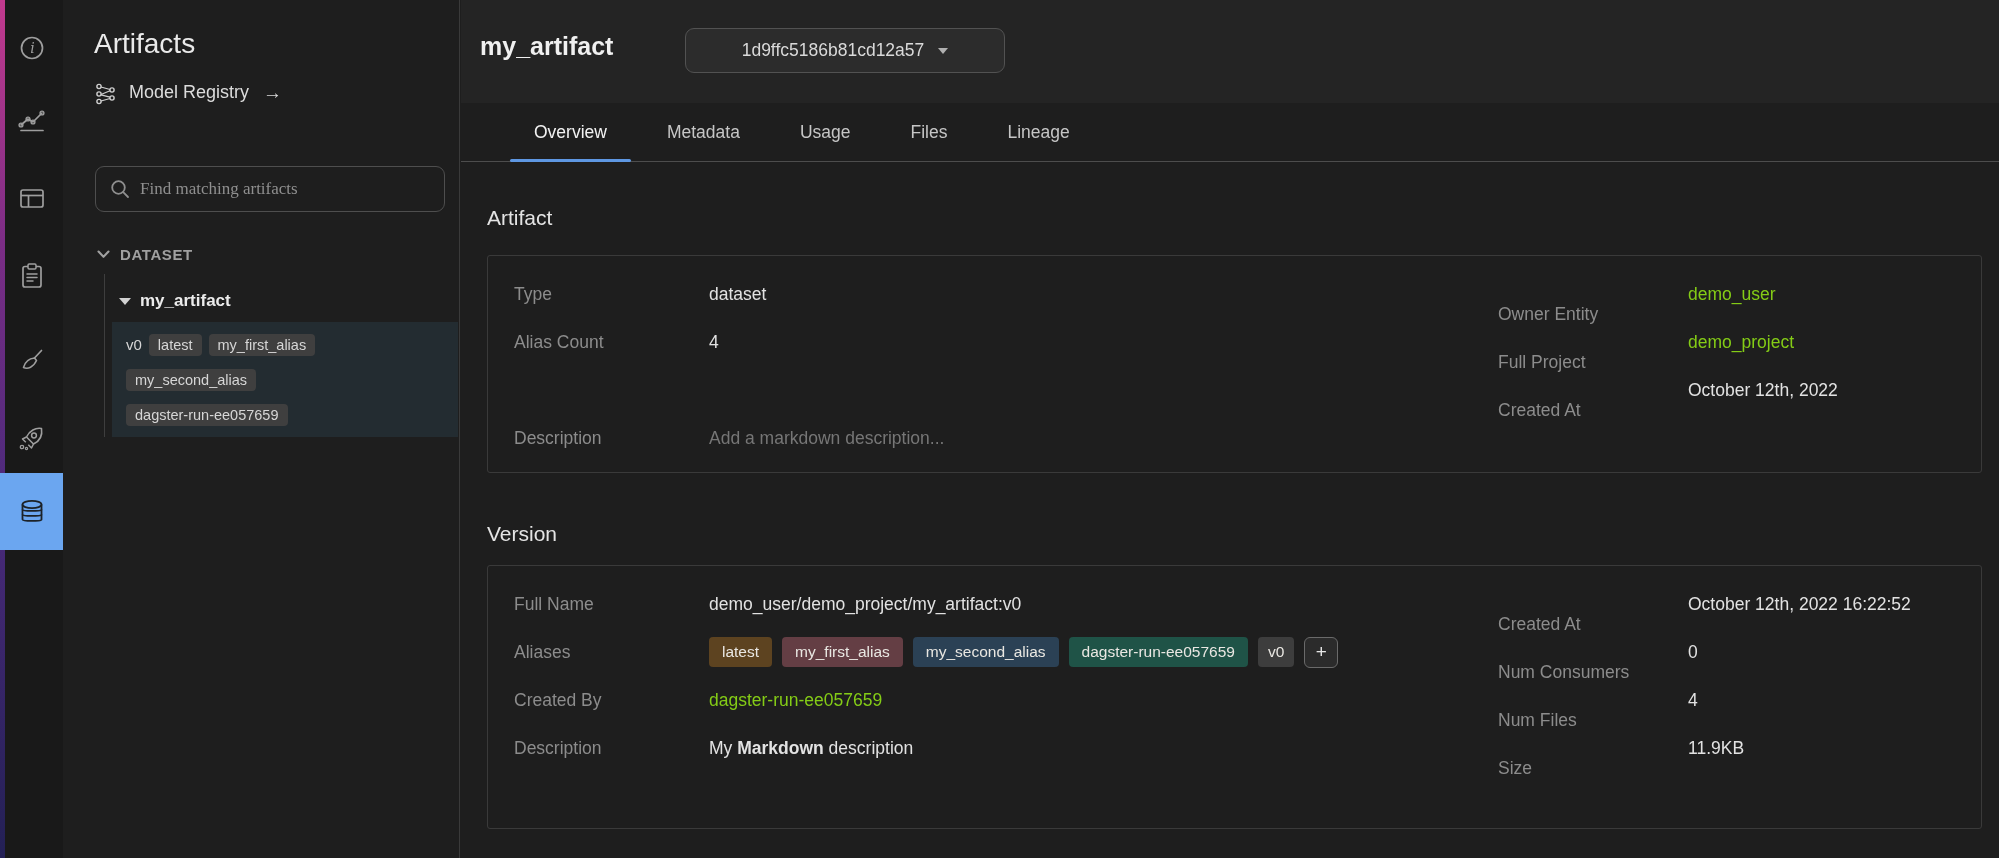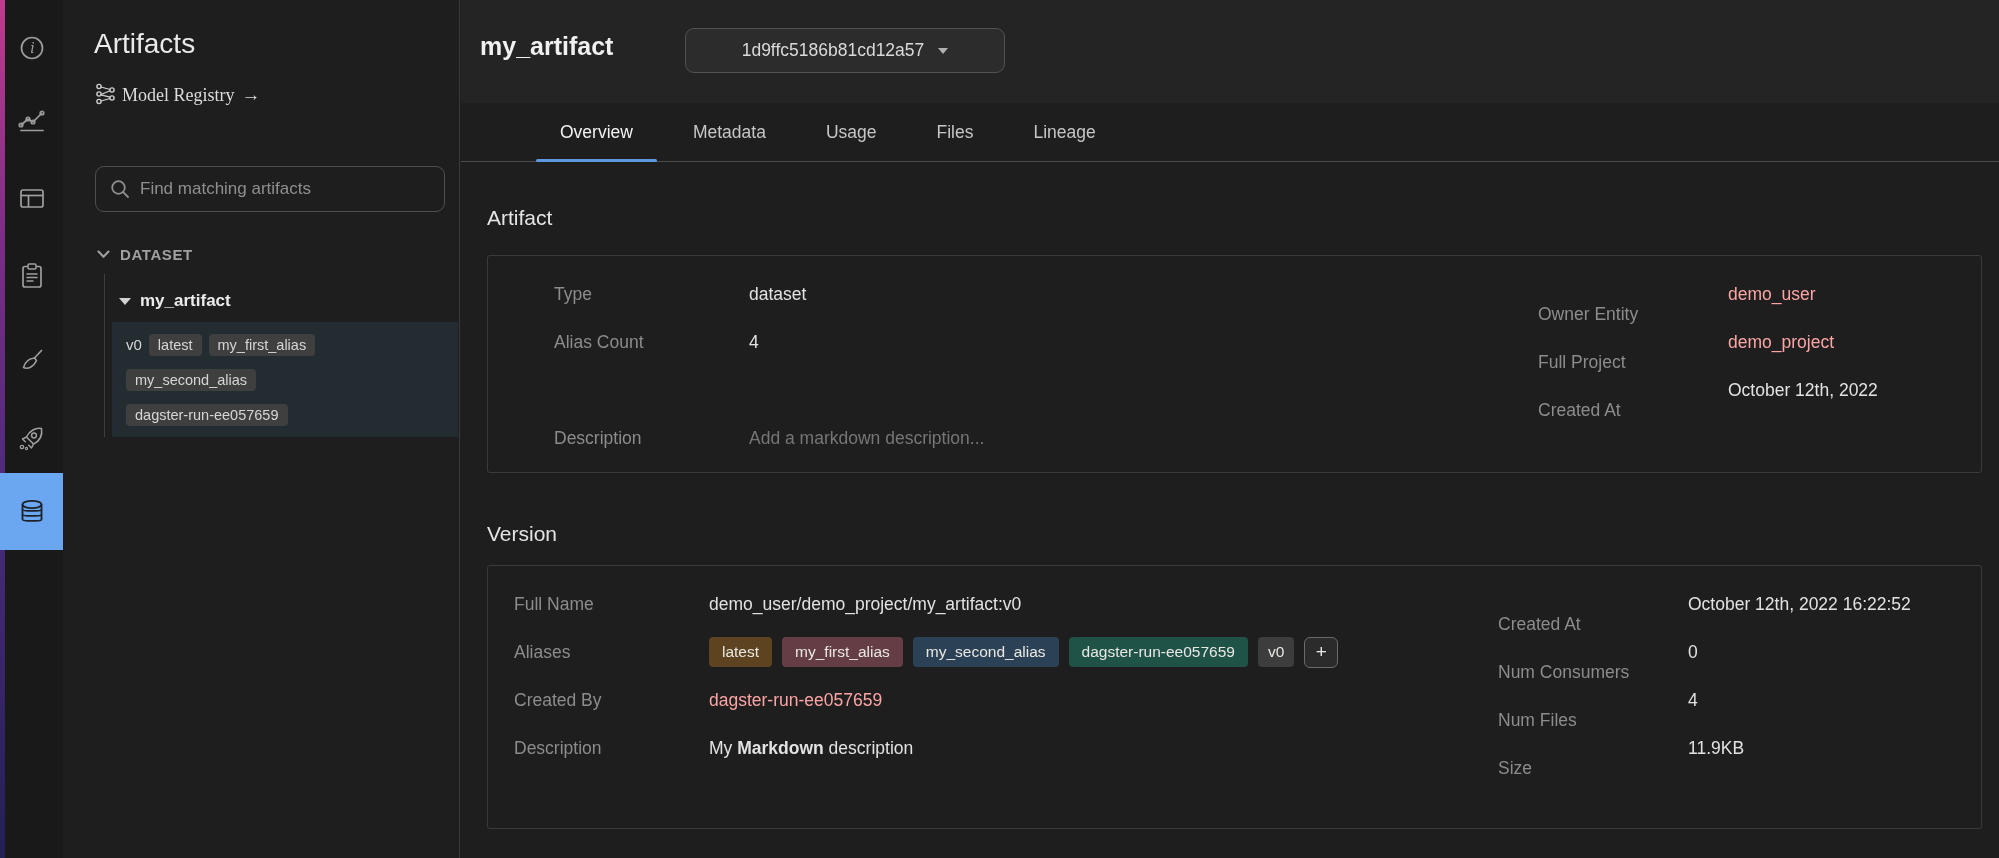--- a/index.html
+++ b/index.html
@@ -12,27 +12,27 @@
   .rail { position:absolute; left:0; top:0; width:63px; height:858px; background:#191919; }
   .rail-stripe { position:absolute; left:0; top:0; width:5px; height:100%;
     background:linear-gradient(180deg,#c23a8e 0%,#7c2d86 28%,#4b2a7b 58%,#232055 100%); }
   .rail-item { position:absolute; left:0; width:63px; height:34px; display:flex; align-items:center; justify-content:center; cursor:pointer; }
   .rail-item svg { display:block; }
   .rail-item.active-block { height:77px; background:#6ba6f0; }
   
   .sidebar { position:absolute; left:63px; top:0; width:397px; height:858px; background:#1e1e1e;
     border-right:1px solid #3a3a3a; }
   .sb-title { position:absolute; left:31px; top:28px; font-size:28px; font-weight:400; color:#eaeaea; }
-  .model-registry { position:absolute; left:31px; top:82px; display:flex; align-items:flex-end; gap:4px;
-    color:#dcdcdc; font-size:18px; cursor:pointer;font-family:Liberation Serif, serif; }
+  .model-registry { position:absolute; left:31px; top:82px; display:flex; align-items:flex-start; gap:11px;
+    color:#dcdcdc; font-size:18px; cursor:pointer; }
   .mr-arrow { margin-left:3px; font-size:19px; color:#dcdcdc; }
   .search-box { position:absolute; left:32px; top:166px; width:350px; height:46px;
     border:1px solid #4e4e4e; border-radius:9px; display:flex; align-items:center; padding:0 13px; gap:9px; }
   .search-box input { flex:1; background:transparent; border:none; outline:none;
-    color:#c8c8c8; font-size:17px; font-family:Liberation Sans, sans-serif; }
+    color:#c8c8c8; font-size:17px; font-family:Liberation Serif, serif; }
   .search-box input::placeholder { color:#8f8f8f; }
   .tree-group-row { position:absolute; left:34px; top:246px; display:flex; align-items:center; gap:10px;
     color:#a0a0a0; font-weight:bold; font-size:15px; letter-spacing:0.6px; cursor:pointer; }
   .tree-guide { position:absolute; left:41px; top:274px; width:1px; height:163px; background:#3e3e3e; }
   .tree-artifact-row { position:absolute; left:56px; top:291px; display:flex; align-items:center; gap:9px;
     color:#ececec; font-weight:bold; font-size:17px; cursor:pointer; }
   .tri-down { width:0; height:0; border-left:6px solid transparent; border-right:6px solid transparent;
     border-top:7px solid #d2d2d2; }
   .tree-selected { position:absolute; left:49px; top:322px; width:346px; height:115px; background:#232c31;
     display:flex; flex-direction:column; justify-content:center; padding-left:14px; cursor:pointer; }
@@ -43,41 +43,41 @@
   .main { position:absolute; left:461px; top:0; right:0; height:858px; background:#1e1e1e; }
   .main-header { position:absolute; left:0; top:0; right:0; height:103px; background:#242424; }
   .page-title { position:absolute; left:19px; top:32px; font-size:25px; font-weight:bold; color:#f0f0f0; }
   .version-selector { position:absolute; left:224px; top:28px; width:320px; height:45px;
     border:1px solid #525252; background:#2c2c2c; border-radius:9px;
     display:flex; align-items:center; justify-content:center; gap:14px;
     color:#dadada; font-size:17.5px; cursor:pointer; }
   .caret-down { width:0; height:0; border-left:5px solid transparent; border-right:5px solid transparent;
     border-top:6px solid #b0b0b0; }
   .tabrow { position:absolute; left:0; top:103px; right:0; height:59px; border-bottom:1px solid #4d4d4d;
-    display:flex; padding-left:75px; }
+    display:flex; padding-left:49px; }
   .tab { padding:0 24px; margin-right:12px; display:flex; align-items:center; font-size:17.5px;
     color:#c6c6c6; position:relative; cursor:pointer; }
   .tab.active { color:#f2f2f2; }
   .tab.active::after { content:""; position:absolute; left:0; right:0; bottom:-1px; height:3px;
     background:#5e97e2; border-radius:2px; }
   .section-heading { position:absolute; left:26px; font-size:21px; font-weight:400; color:#e4e4e4; }
   #artifact-heading { top:206px; }
   #version-heading { top:522px; }
   .panel { position:absolute; left:26px; width:1495px; border:1px solid #3a3a3a; border-radius:3px; }
-  #artifact-panel { top:255px; height:218px;padding-left:40px; }
+  #artifact-panel { top:255px; height:218px; }
   #version-panel { top:565px; height:264px; }
   .panel-cols { display:flex; padding:14px 0 0 26px; }
   .col-left { width:984px; }
   .col-right { flex:1; }
   .frow { display:flex; align-items:center; height:48px; }
   .flabel { width:195px; flex-shrink:0; color:#8c8c8c; font-size:17.5px; }
   .col-right .flabel { width:190px;margin-top:40px; }
   .fvalue { color:#e2e2e2; font-size:17.5px; }
   .fvalue b { font-weight:bold; }
-  .link { color:#fca5a5; cursor:pointer; }
+  .link { color:#84cc16; cursor:pointer; }
   .placeholder { color:#767676; cursor:pointer; }
   .alias-badges { display:flex; align-items:center; gap:10px; }
   .abadge { height:30px; display:flex; align-items:center; padding:0 13px; border-radius:4px;
     font-size:15.5px; color:#e9e7e2; white-space:nowrap; }
   .abadge.c-latest  { background:#5d4320; }
   .abadge.c-first   { background:#643e44; }
   .abadge.c-second  { background:#2b4155; }
   .abadge.c-dagster { background:#1f5347; }
   .abadge.c-v0      { background:#3d3d3d; padding:0 10px; }
   .add-alias { width:34px; height:31px; border:1px solid #6a6a6a; border-radius:6px; background:#2b2b2b;

